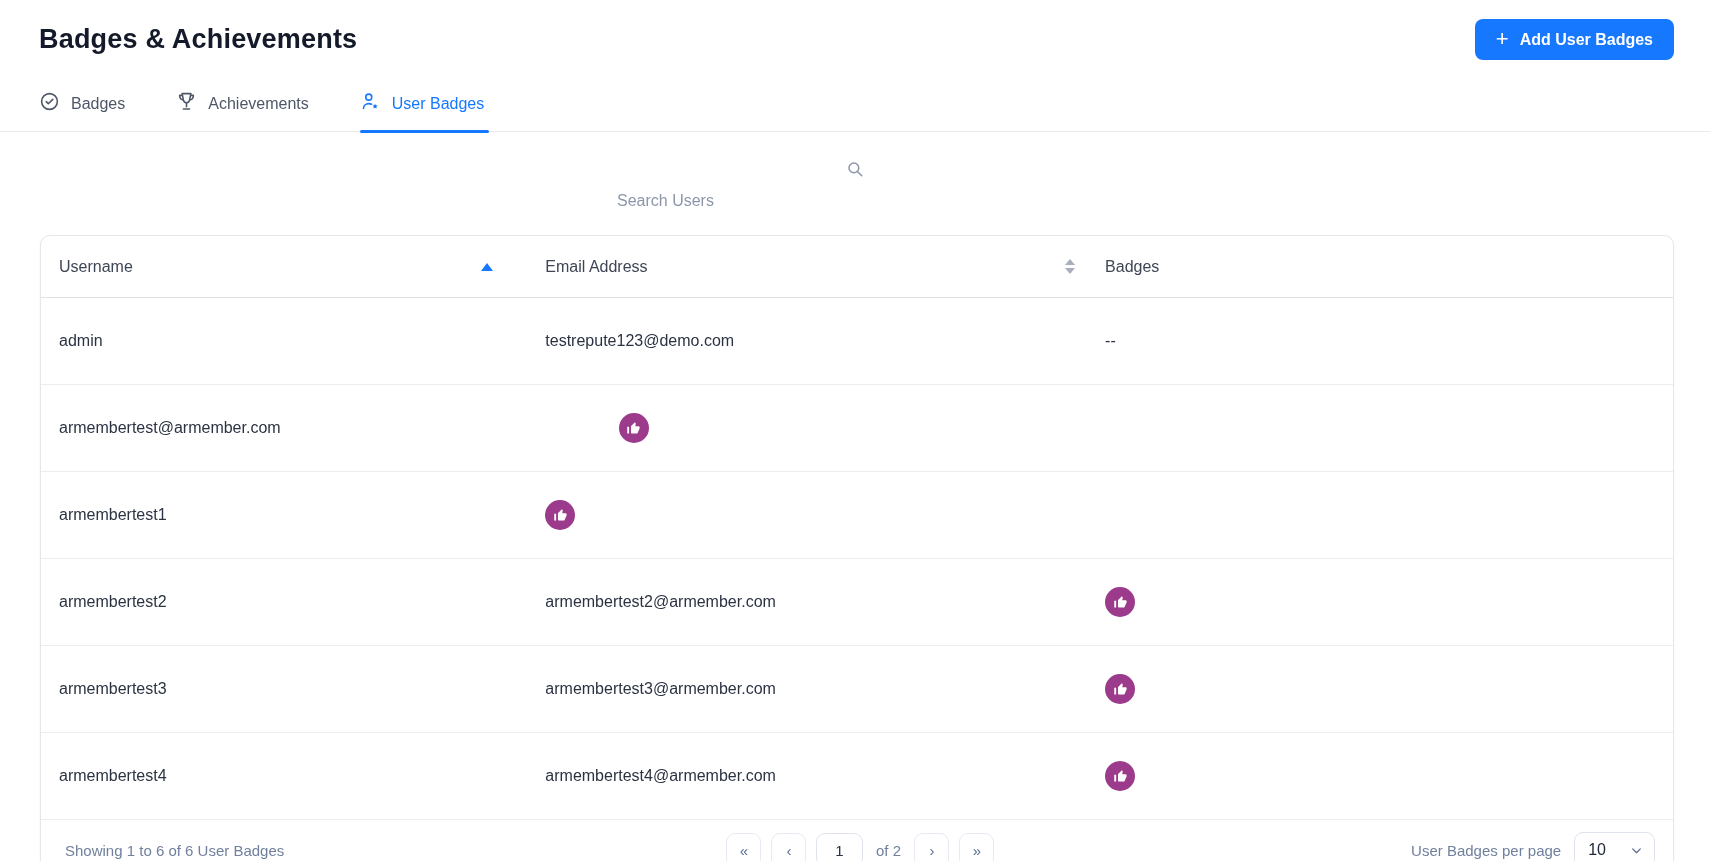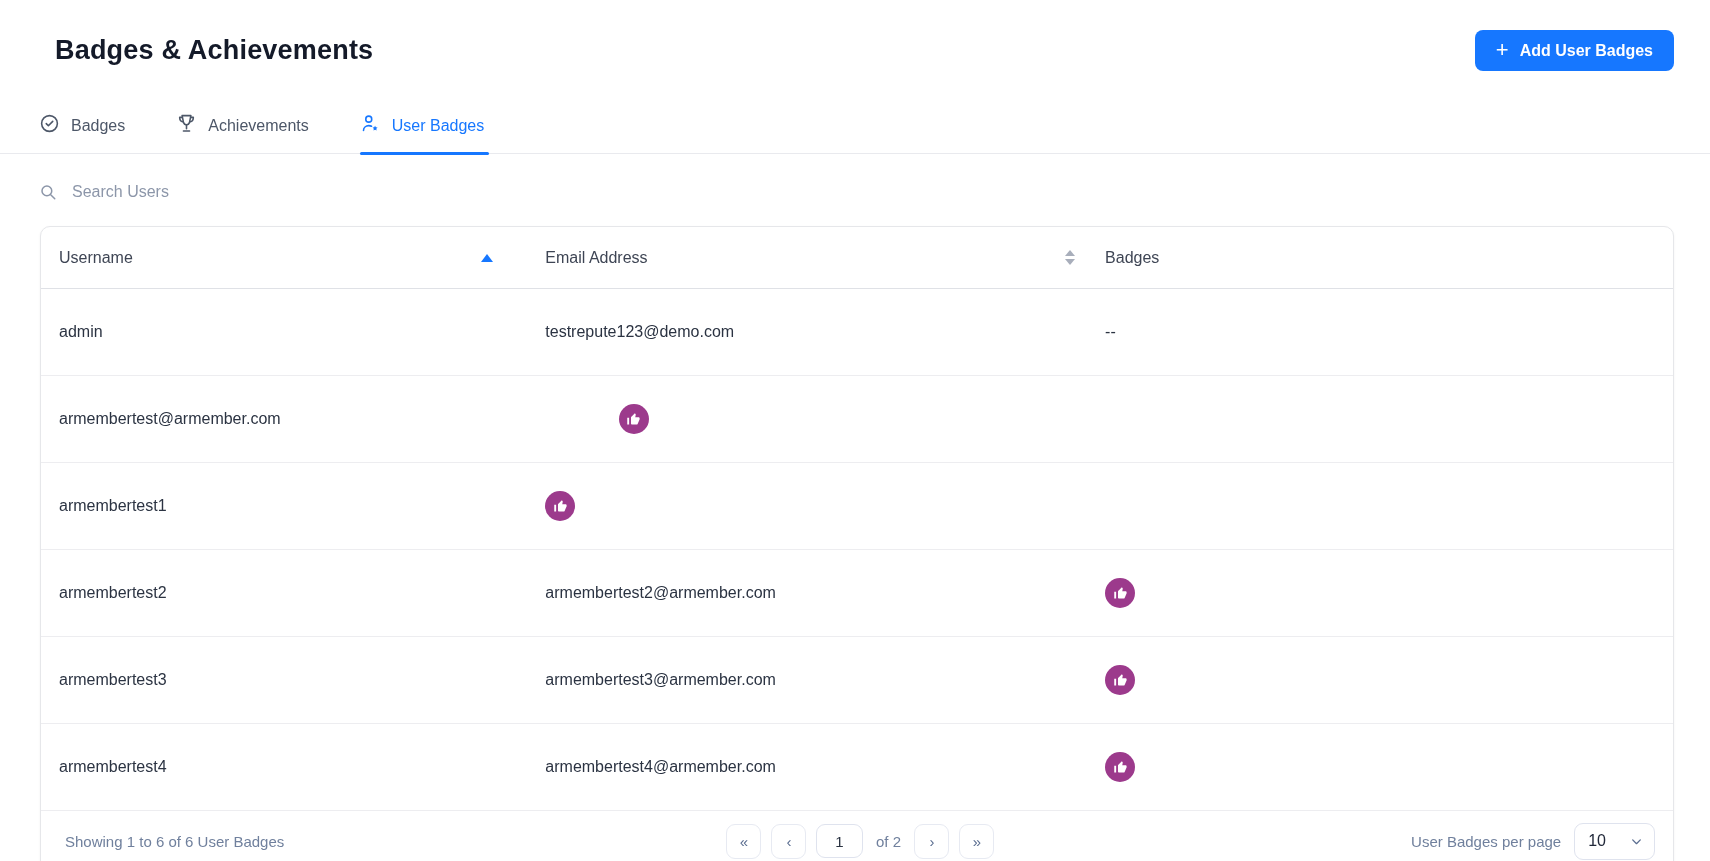--- a/index.html
+++ b/index.html
@@ -7,39 +7,39 @@
   body {
     width:1710px; height:861px;
     background:#ffffff;
     font-family:"Liberation Sans","DejaVu Sans",sans-serif;
     color:#2b3342;
     overflow:hidden;
   }
 
   
   .topbar { display:flex; justify-content:space-between; align-items:center; padding:19px 36px 0 39px; }
-  .page-title { font-size:27px; font-weight:700; color:#141a29; margin:16px; letter-spacing:.2px; }
+  .page-title { font-size:27px; font-weight:700; color:#141a29; margin:0; letter-spacing:.2px; }
   .add-btn {
     background:#1677ff; color:#fff; border:none; border-radius:8px;
     height:41px; padding:0 21px; font-size:16px; font-weight:700;
     display:flex; align-items:center; gap:11px; cursor:pointer;
     font-family:inherit;
   }
   .add-btn .plus { font-weight:400; font-size:22px; line-height:1; margin-top:-2px; }
 
   
   .tabs { display:flex; gap:46px; padding:0 39px; margin-top:31px; border-bottom:1px solid #e9eaee; }
   .tab { display:flex; align-items:center; gap:11px; padding:0 5px 15px 0; font-size:16px; color:#4d5768; cursor:pointer; position:relative; }
   .tab svg { stroke:#4d5768; }
   .tab.active { color:#1677ff; }
   .tab.active svg { stroke:#1677ff; }
   .tab.active::after { content:""; position:absolute; left:0; right:0; bottom:-2px; height:3px; background:#1677ff; border-radius:2px; }
 
   
-  .search-row { display:flex; align-items:center; gap:13px; padding:0 39px; margin-top:28px; }
+  .search-row { display:flex; align-items:center; gap:13px; padding:0 39px; margin-top:28px;flex-direction:column; }
   .search-input { border:none; outline:none; font-size:16px; color:#333a48; width:480px; font-family:inherit; background:transparent; }
   .search-input::placeholder { color:#8c96a9; }
 
   
   .card {
     margin:24px 36px 0 40px;
     border:1px solid #e6e7ea; border-radius:10px;
     overflow:hidden; background:#fff;
     box-shadow:0 1px 3px rgba(16,24,40,.05);
   }

